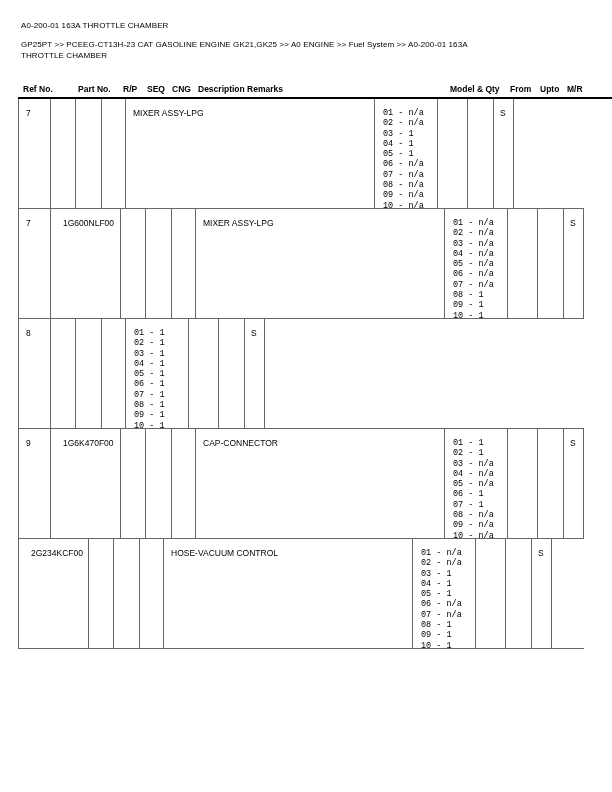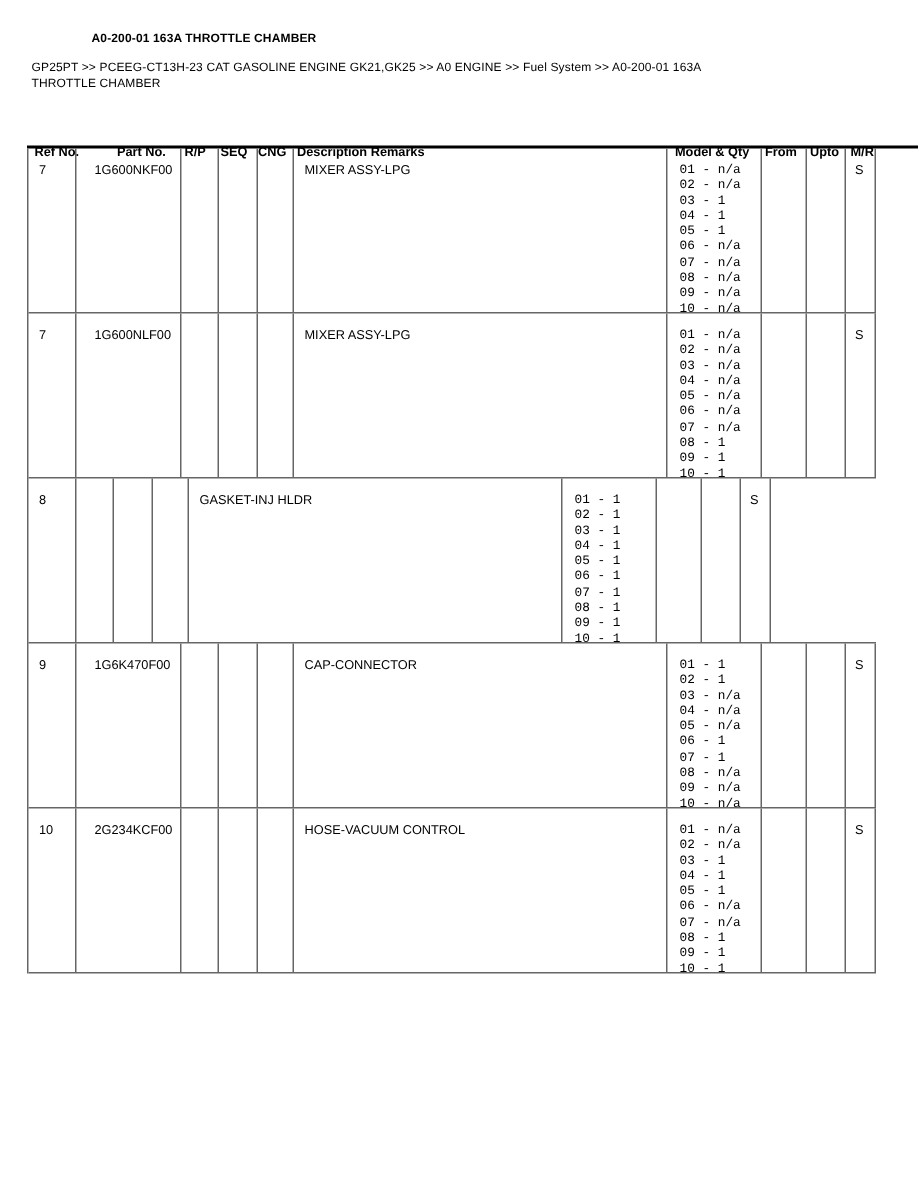--- a/index.html
+++ b/index.html
@@ -7,32 +7,31 @@
   body {
     position:relative;
     background:#ffffff;
     color:#000000;
     font-family:"Liberation Sans", sans-serif;
     overflow:hidden;
   }
 
   .title {
     position:absolute; left:21px; top:21px;
-    font-size:8px; font-weight:700; letter-spacing:0.1px;
+    font-size:8px; font-weight:400; letter-spacing:0.1px;
     white-space:nowrap;
-    margin-left:40px;
   }
   .breadcrumb {
     position:absolute; left:21px; top:40px; width:486px;
     font-size:8px; font-weight:400; letter-spacing:0.1px;
     line-height:10.5px;
   }
 
   .theader {
-    position:absolute; left:18px; top:96px;
+    position:absolute; left:18px; top:84px;
     display:flex;
     font-size:8.5px; font-weight:700; white-space:nowrap;
   }
   .hcell { overflow:visible; }
 
   
   .w-ref{width:32px}.w-part{width:70px}.w-rp{width:25px}.w-seq{width:26px}
   .w-cng{width:24px}.w-desc{width:249px}.w-model{width:63px}.w-from{width:30px}
   .w-upto{width:26px}.w-mr{width:20px}
 
@@ -83,21 +82,20 @@
   <div class="hcell w-from h-from">From</div>
   <div class="hcell w-upto h-upto">Upto</div>
   <div class="hcell w-mr h-mr">M/R</div>
 </div>
 
 <div class="rule"></div>
 
 <div class="ptable" id="parts-table">
     <div class="trow">
     <div class="cell w-ref c-ref">7</div>
-    <div class="cell w-part c-part">1G600NKF00</div>
     <div class="cell w-rp"></div>
     <div class="cell w-seq"></div>
     <div class="cell w-cng"></div>
     <div class="cell w-desc c-desc">MIXER ASSY-LPG</div>
     <div class="cell w-model c-model">
         <div class="mq-line">01 - n/a</div>
         <div class="mq-line">02 - n/a</div>
         <div class="mq-line">03 - 1</div>
         <div class="mq-line">04 - 1</div>
         <div class="mq-line">05 - 1</div>
@@ -132,21 +130,20 @@
       </div>
     <div class="cell w-from"></div>
     <div class="cell w-upto"></div>
     <div class="cell w-mr c-mr">S</div>
   </div>
     <div class="trow">
     <div class="cell w-ref c-ref">8</div>
     <div class="cell w-rp"></div>
     <div class="cell w-seq"></div>
     <div class="cell w-cng"></div>
-    <div class="cell w-desc c-desc">GASKET-INJ HLDR</div>
     <div class="cell w-model c-model">
         <div class="mq-line">01 - 1</div>
         <div class="mq-line">02 - 1</div>
         <div class="mq-line">03 - 1</div>
         <div class="mq-line">04 - 1</div>
         <div class="mq-line">05 - 1</div>
         <div class="mq-line">06 - 1</div>
         <div class="mq-line">07 - 1</div>
         <div class="mq-line">08 - 1</div>
         <div class="mq-line">09 - 1</div>
@@ -173,21 +170,20 @@
         <div class="mq-line">07 - 1</div>
         <div class="mq-line">08 - n/a</div>
         <div class="mq-line">09 - n/a</div>
         <div class="mq-line">10 - n/a</div>
       </div>
     <div class="cell w-from"></div>
     <div class="cell w-upto"></div>
     <div class="cell w-mr c-mr">S</div>
   </div>
     <div class="trow">
-    <div class="cell w-ref c-ref">10</div>
     <div class="cell w-part c-part">2G234KCF00</div>
     <div class="cell w-rp"></div>
     <div class="cell w-seq"></div>
     <div class="cell w-cng"></div>
     <div class="cell w-desc c-desc">HOSE-VACUUM CONTROL</div>
     <div class="cell w-model c-model">
         <div class="mq-line">01 - n/a</div>
         <div class="mq-line">02 - n/a</div>
         <div class="mq-line">03 - 1</div>
         <div class="mq-line">04 - 1</div>

